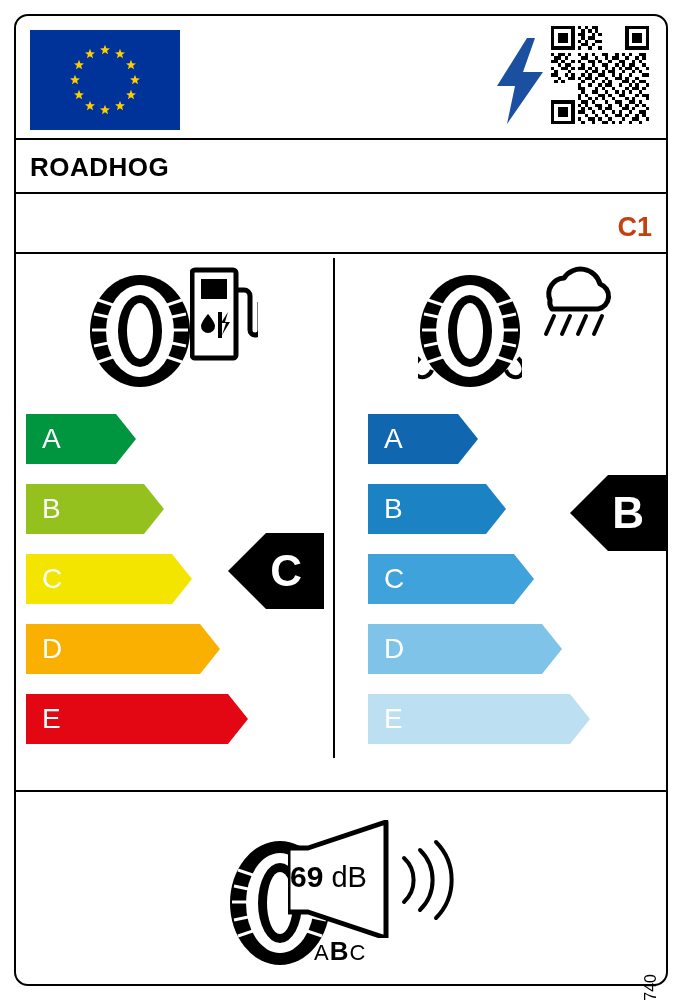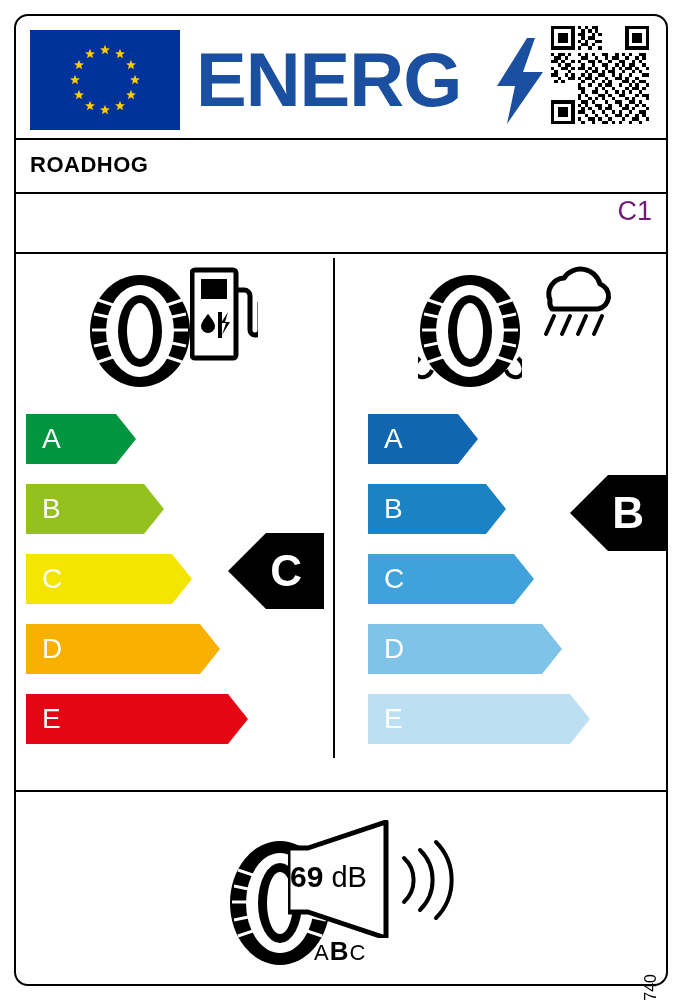--- a/index.html
+++ b/index.html
@@ -61,21 +61,21 @@
   
   .rule {
     position: absolute;
     background: #000;
   }
   .rule-h { height: 2px; left: 16px; width: 650px; }
 
   .brand {
     position: absolute;
     left: 30px; top: 152px;
-    font-size: 22px;
+    font-size: 26px;
     font-weight: bold;
     color: #000;
     letter-spacing: 0.5px;
   }
   .sku {
     position: absolute;
     right: 30px; top: 154px;
     font-size: 24px;
     color: #000;
     text-align: right;
@@ -83,23 +83,24 @@
 
   
   .tyre-size {
     position: absolute;
     left: 26px; top: 208px;
     font-size: 31px;
     color: #000;
   }
   .class-code {
     position: absolute;
-    right: 30px; top: 196px;
+    right: 30px; top: 212px;
     font-size: 27px;
-    color: #701a75;
+    color: #c2410c;
+    font-weight: bold;
   }
 
   
   .v-divider {
     position: absolute;
     left: 333px; top: 258px;
     width: 2px; height: 500px;
     background: #000;
   }
 
@@ -209,21 +210,20 @@
           <polygon points="75.00,74.80 76.29,78.22 79.95,78.39 77.09,80.68 78.06,84.21 75.00,82.20 71.94,84.21 72.91,80.68 70.05,78.39 73.71,78.22"></polygon>
           <polygon points="60.00,70.78 61.29,74.20 64.95,74.37 62.09,76.66 63.06,80.19 60.00,78.18 56.94,80.19 57.91,76.66 55.05,74.37 58.71,74.20"></polygon>
           <polygon points="49.02,59.80 50.31,63.22 53.96,63.39 51.11,65.68 52.08,69.21 49.02,67.20 45.96,69.21 46.93,65.68 44.07,63.39 47.73,63.22"></polygon>
           <polygon points="45.00,44.80 46.29,48.22 49.95,48.39 47.09,50.68 48.06,54.21 45.00,52.20 41.94,54.21 42.91,50.68 40.05,48.39 43.71,48.22"></polygon>
           <polygon points="49.02,29.80 50.31,33.22 53.96,33.39 51.11,35.68 52.08,39.21 49.02,37.20 45.96,39.21 46.93,35.68 44.07,33.39 47.73,33.22"></polygon>
           <polygon points="60.00,18.82 61.29,22.24 64.95,22.41 62.09,24.70 63.06,28.23 60.00,26.22 56.94,28.23 57.91,24.70 55.05,22.41 58.71,22.24"></polygon>
         </g>
     </svg>
   </div>
 
-  <div class="energy-word">ENERG</div>
 
   <div class="energy-bolt">
     <svg width="46" height="86" viewBox="0 0 46 86">
       <polygon points="30,0 0,48 18,48 10,86 46,34 26,34 38,0" fill="#1b4fa0"></polygon>
     </svg>
   </div>
 
   <div class="qr">
     <svg width="98" height="98" viewBox="0 0 29 29" shape-rendering="crispEdges">
       <rect width="29" height="29" fill="#fff"></rect>

